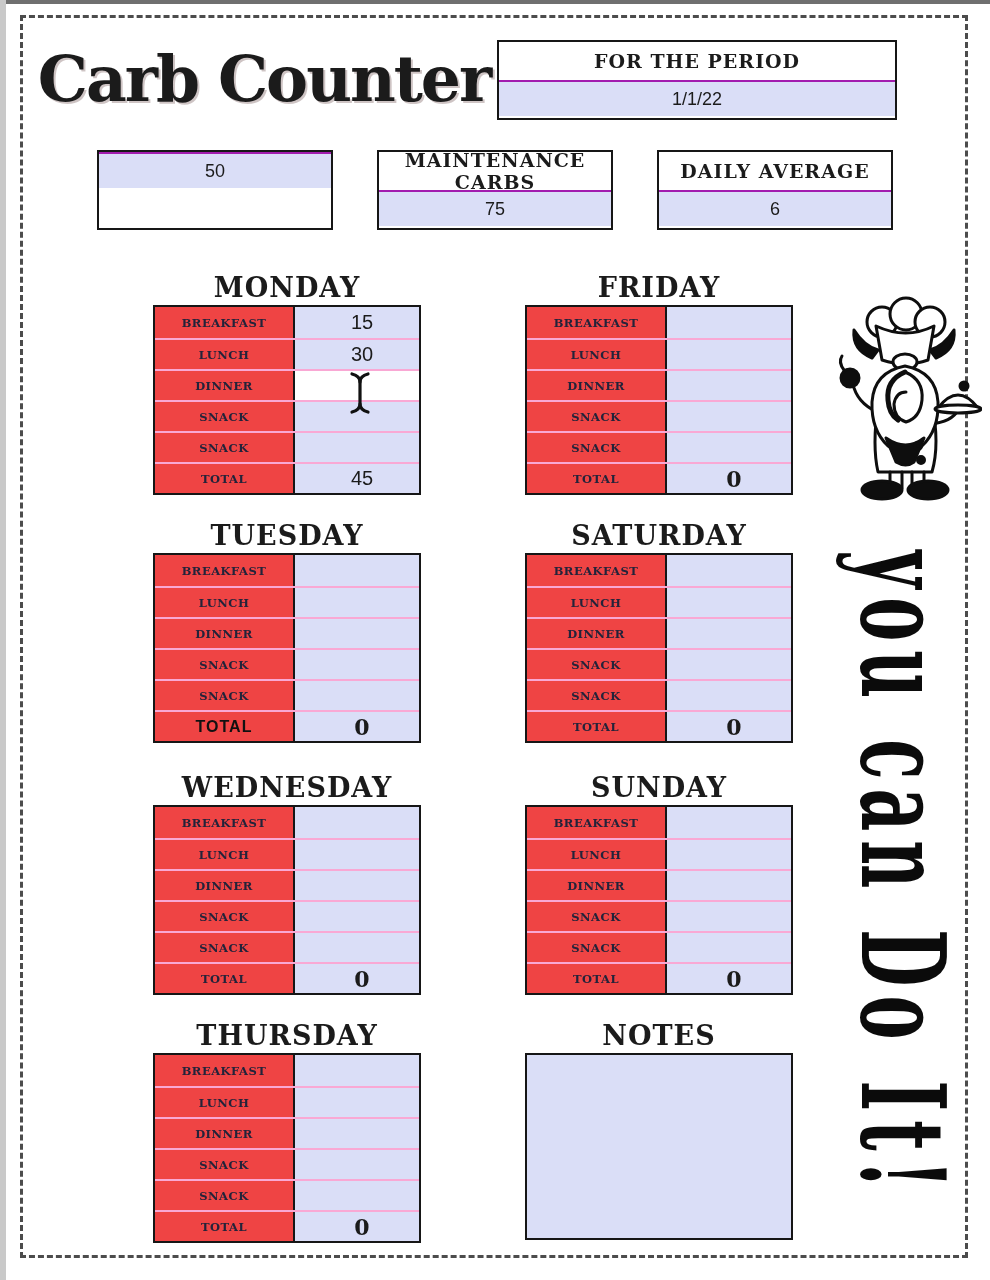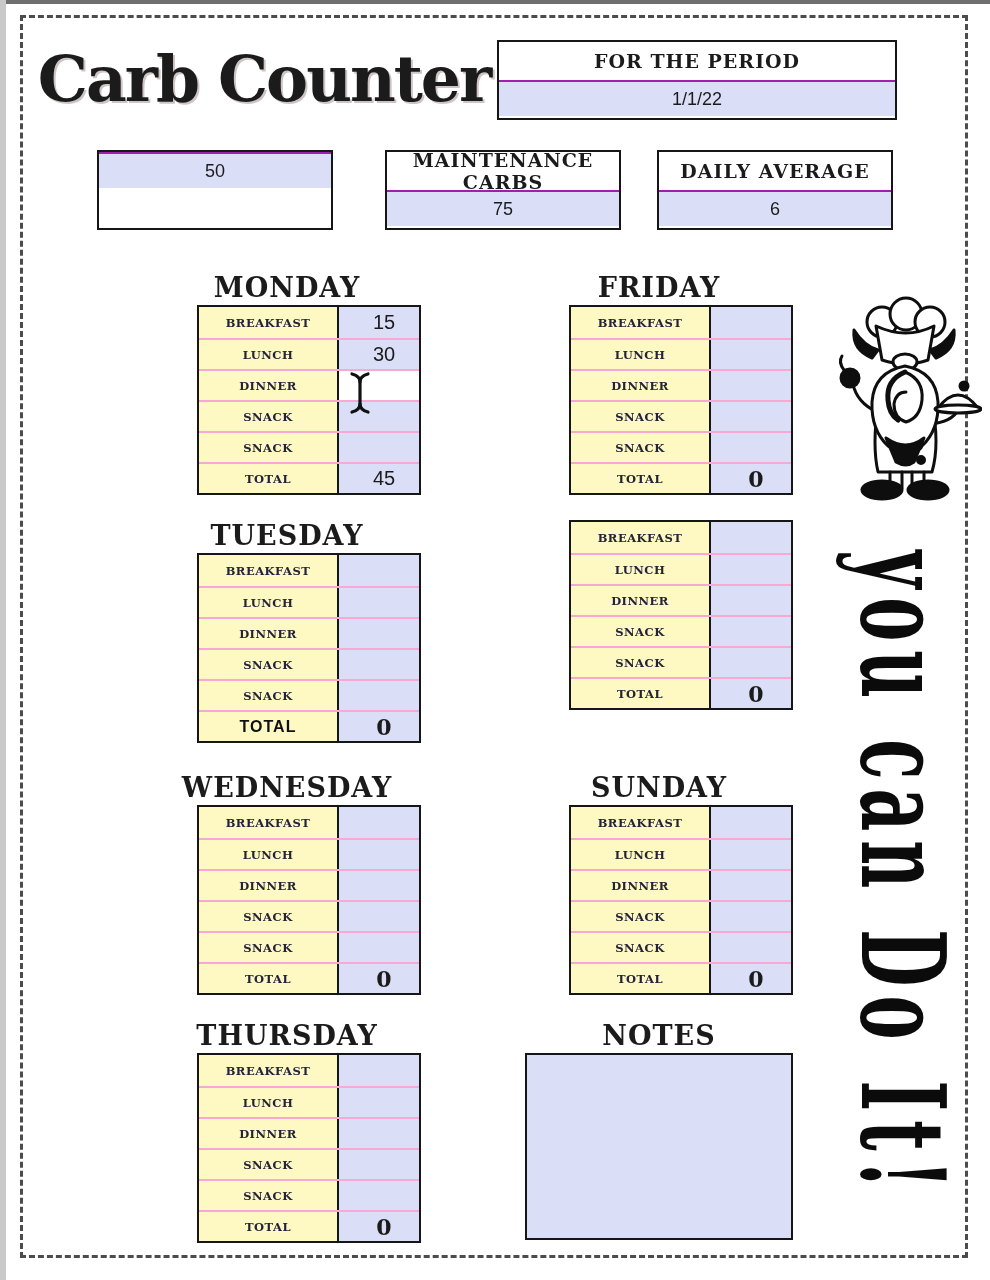--- a/index.html
+++ b/index.html
@@ -30,21 +30,21 @@
     display:flex; align-items:center; justify-content:center; font-size:18px;
   }
   .period-box { left:497px; top:40px; width:400px; height:80px; }
   .stat-box   { top:150px; width:236px; height:80px; }
 
   .day { position:absolute; width:268px; }
   .day-title {
     height:30px; display:flex; align-items:center; justify-content:center;
     font-size:27px; letter-spacing:1px; margin-bottom:3px;
   }
-  .grid { border:2px solid #161616; background:#fef9c3;margin-left:44px; }
+  .grid { border:2px solid #161616; background:#ef4444; }
   .row { display:flex; height:31px; border-top:2px solid #f9a8d4; }
   .row:first-child { border-top:none; }
   .lbl {
     width:140px; border-right:2px solid #161616;
     display:flex; align-items:center; justify-content:center;
     font-family:"DejaVu Serif", serif; font-weight:600; font-size:11.5px; letter-spacing:0.5px;
     color:#23233a;
   }
   .val {
     flex:1; background:#dadef7; display:flex; align-items:center; justify-content:center;
@@ -81,21 +81,21 @@
   <h1 class="page-title deco">Carb Counter</h1>
 
   <div class="hbox period-box">
     <div class="hdr deco">FOR THE PERIOD</div>
     <div class="valrow">1/1/22</div>
   </div>
 
   <div class="hbox stat-box" style="left:97px;">
     <div class="valrow">50</div>
   </div>
-  <div class="hbox stat-box" style="left:377px;margin-left:8px;">
+  <div class="hbox stat-box" style="left:377px;">
     <div class="hdr deco">MAINTENANCE CARBS</div>
     <div class="valrow">75</div>
   </div>
   <div class="hbox stat-box" style="left:657px;">
     <div class="hdr deco">DAILY AVERAGE</div>
     <div class="valrow">6</div>
   </div>
 
   <section class="day" style="left:153px;top:272px;">
     <h2 class="day-title deco">MONDAY</h2>
@@ -241,20 +241,21 @@
         <span class="val"></span>
       </div>
       <div class="row">
         <span class="lbl">TOTAL</span>
         <span class="val zero">0</span>
       </div>
     </div>
   </section>
 
   <section class="day" style="left:525px;top:520px;">
+    <h2 class="day-title deco">SATURDAY</h2>
     <div class="grid">
       <div class="row">
         <span class="lbl">BREAKFAST</span>
         <span class="val"></span>
       </div>
       <div class="row">
         <span class="lbl">LUNCH</span>
         <span class="val"></span>
       </div>
       <div class="row">

